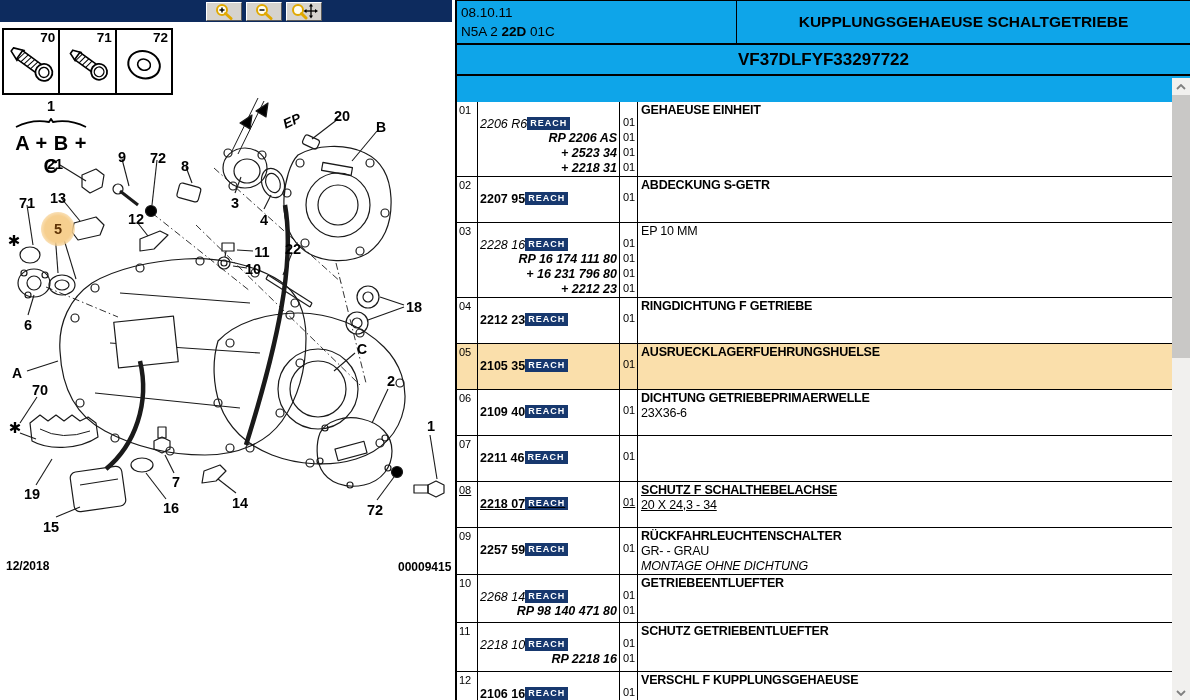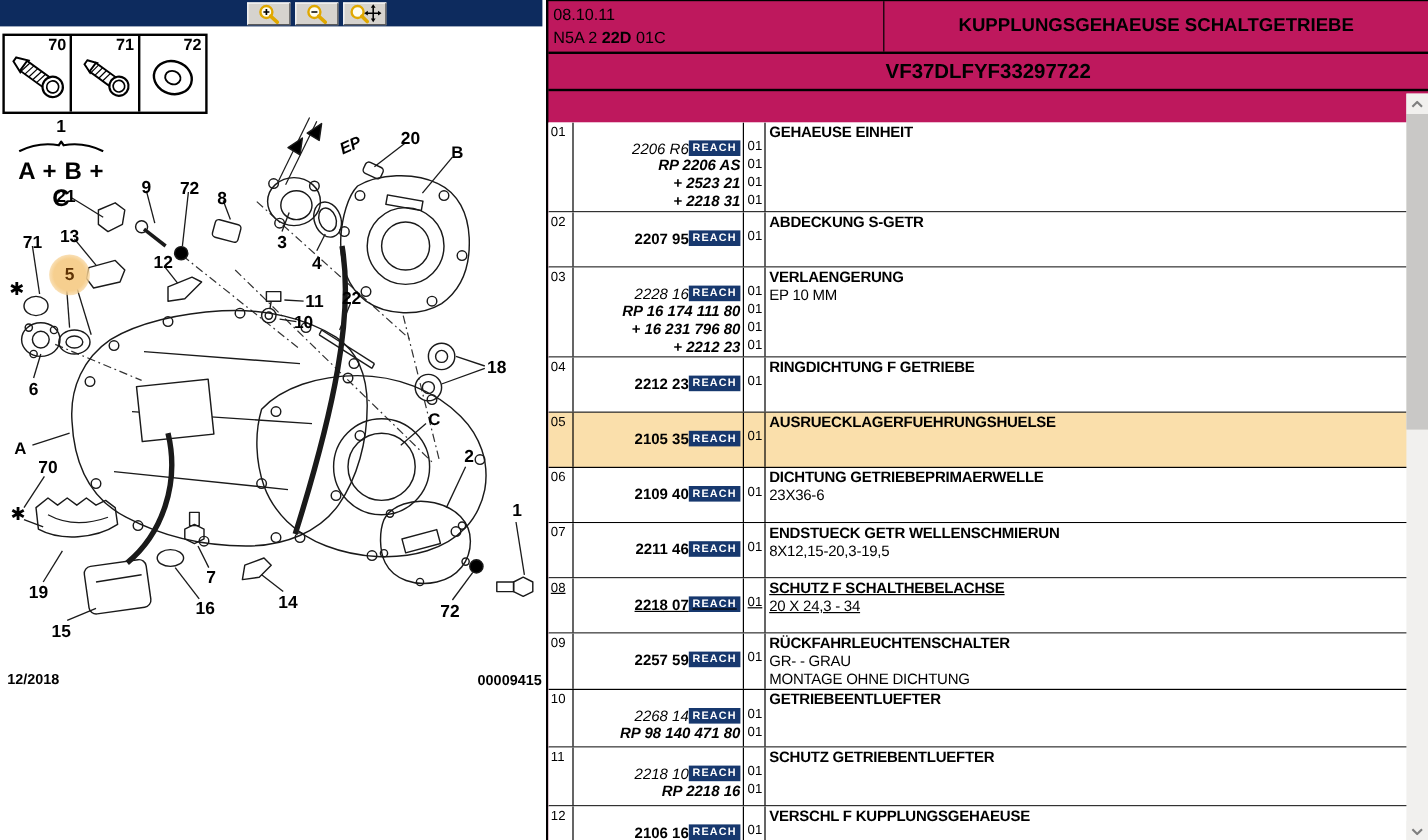--- a/index.html
+++ b/index.html
@@ -33,47 +33,47 @@
   .dlab.star{font-size:15px;}
   .dlab.hl{color:#5f3305;z-index:3;}
   .dlab.hl::before{content:"";position:absolute;left:50%;top:50%;width:34px;height:34px;
     transform:translate(-50%,-50%);border-radius:50%;z-index:-1;
     background:radial-gradient(circle,var(--circlehl) 0 55%,rgba(246,207,143,.55) 75%,rgba(246,207,143,0) 100%);}
   .foot{position:absolute;font-weight:bold;font-size:12px;}
   #footL{left:6px;top:559px;}
   #footR{left:398px;top:560px;}
 
   
-  #right{position:absolute;left:455px;top:0;width:735px;height:700px;background:#be185d;
+  #right{position:absolute;left:455px;top:0;width:735px;height:700px;background:#0ea5e9;
     border-left:2px solid #000;border-top:1px solid #000;}
   #hdr{display:flex;height:44px;border-bottom:2px solid #000;}
   #hcell-l{width:280px;border-right:1px solid #000;padding:2px 4px;font-size:13.5px;line-height:19px;}
   #hcell-r{flex:1;display:flex;align-items:center;justify-content:center;font-weight:bold;font-size:15.5px;}
   #vinrow{height:31px;border-bottom:2px solid #000;display:flex;align-items:center;justify-content:center;
     font-weight:bold;font-size:17px;}
   #rows{position:absolute;left:0;top:77px;width:717px;height:623px;overflow:hidden;background:#fff;margin-top:24px;}
   .row{display:flex;border-bottom:1px solid #000;background:#fff;}
   .row.nb{border-bottom:none;}
   .row.hl{background:var(--rowhl);}
   .c-item{width:21px;border-right:1px solid #000;font-size:11px;padding:2px 0 0 2px;}
   .c-part{width:142px;border-right:1px solid #000;padding-top:14px;}
   .c-qty{width:18px;border-right:1px solid #000;font-size:11px;padding-top:14px;}
   .c-qty div{height:15px;padding-left:3px;}
   .c-desc{flex:1;border-right:1px solid #000;padding:1px 0 0 3px;}
-  .pline{height:15px;display:flex;align-items:center;justify-content:flex-end;padding:0 2px 0 2px;}
+  .pline{height:15px;display:flex;align-items:center;justify-content:flex-start;padding:0 2px 0 2px;}
   .pn{font-size:12.5px;}
   .pn.b{font-weight:bold;}
   .pn.i{font-style:italic;}
   .reach{background:var(--reach);color:#fff;font-weight:bold;font-size:9px;
     padding:1px 3px;letter-spacing:1px;line-height:11px;cursor:pointer;}
   .sub{height:15px;text-align:right;padding-right:2px;font-weight:bold;font-style:italic;font-size:12.5px;}
   .sub.b{font-style:normal;}
   .dline{height:15px;font-size:12.5px;letter-spacing:-.2px;white-space:nowrap;}
   .dline.b{font-weight:bold;}
-  .dline.i{}
+  .dline.i{font-style:italic;}
 
   
   #sb{position:absolute;right:0;top:77px;width:18px;height:623px;background:var(--sbtrack);}
   .sb-btn{position:absolute;left:0;width:18px;height:17px;background:var(--sbtrack);
     display:flex;align-items:center;justify-content:center;cursor:pointer;}
   #sb-up{top:0;} #sb-dn{bottom:0;}
   #sb-thumb{position:absolute;left:0;top:17px;width:18px;height:263px;background:var(--sbthumb);cursor:pointer;}
 </style>
 </head>
 <body>
@@ -377,21 +377,21 @@
     <div id="vinrow">VF37DLFYF33297722</div>
     <div id="rows">
         <div class="row" style="height: 75px;">
           <div class="c-item">01</div>
           <div class="c-part">
             <div class="pline">
               <span class="pn i">2206 R6</span>
               <span class="reach">REACH</span>
             </div>
             <div class="sub">RP 2206 AS</div>
-            <div class="sub">+ 2523 21</div>
+            <div class="sub">+ 2523 34</div>
             <div class="sub">+ 2218 31</div>
           </div>
           <div class="c-qty">
             <div>01</div>
             <div>01</div>
             <div>01</div>
             <div>01</div>
           </div>
           <div class="c-desc">
             <div class="dline b">GEHAEUSE EINHEIT</div>
@@ -423,21 +423,20 @@
             <div class="sub">+ 16 231 796 80</div>
             <div class="sub">+ 2212 23</div>
           </div>
           <div class="c-qty">
             <div>01</div>
             <div>01</div>
             <div>01</div>
             <div>01</div>
           </div>
           <div class="c-desc">
-            <div class="dline b">VERLAENGERUNG</div>
             <div class="dline r">EP 10 MM</div>
           </div>
         </div>
         <div class="row" style="height: 46px;">
           <div class="c-item">04</div>
           <div class="c-part">
             <div class="pline">
               <span class="pn b">2212 23</span>
               <span class="reach">REACH</span>
             </div>
@@ -483,24 +482,20 @@
         <div class="row" style="height: 46px;">
           <div class="c-item">07</div>
           <div class="c-part">
             <div class="pline">
               <span class="pn b">2211 46</span>
               <span class="reach">REACH</span>
             </div>
           </div>
           <div class="c-qty">
             <div>01</div>
-          </div>
-          <div class="c-desc">
-            <div class="dline b">ENDSTUECK GETR WELLENSCHMIERUN</div>
-            <div class="dline r">8X12,15-20,3-19,5</div>
           </div>
         </div>
         <div class="row" style="height: 46px; text-decoration: underline;">
           <div class="c-item">08</div>
           <div class="c-part">
             <div class="pline">
               <span class="pn b">2218 07</span>
               <span class="reach">REACH</span>
             </div>
           </div>

